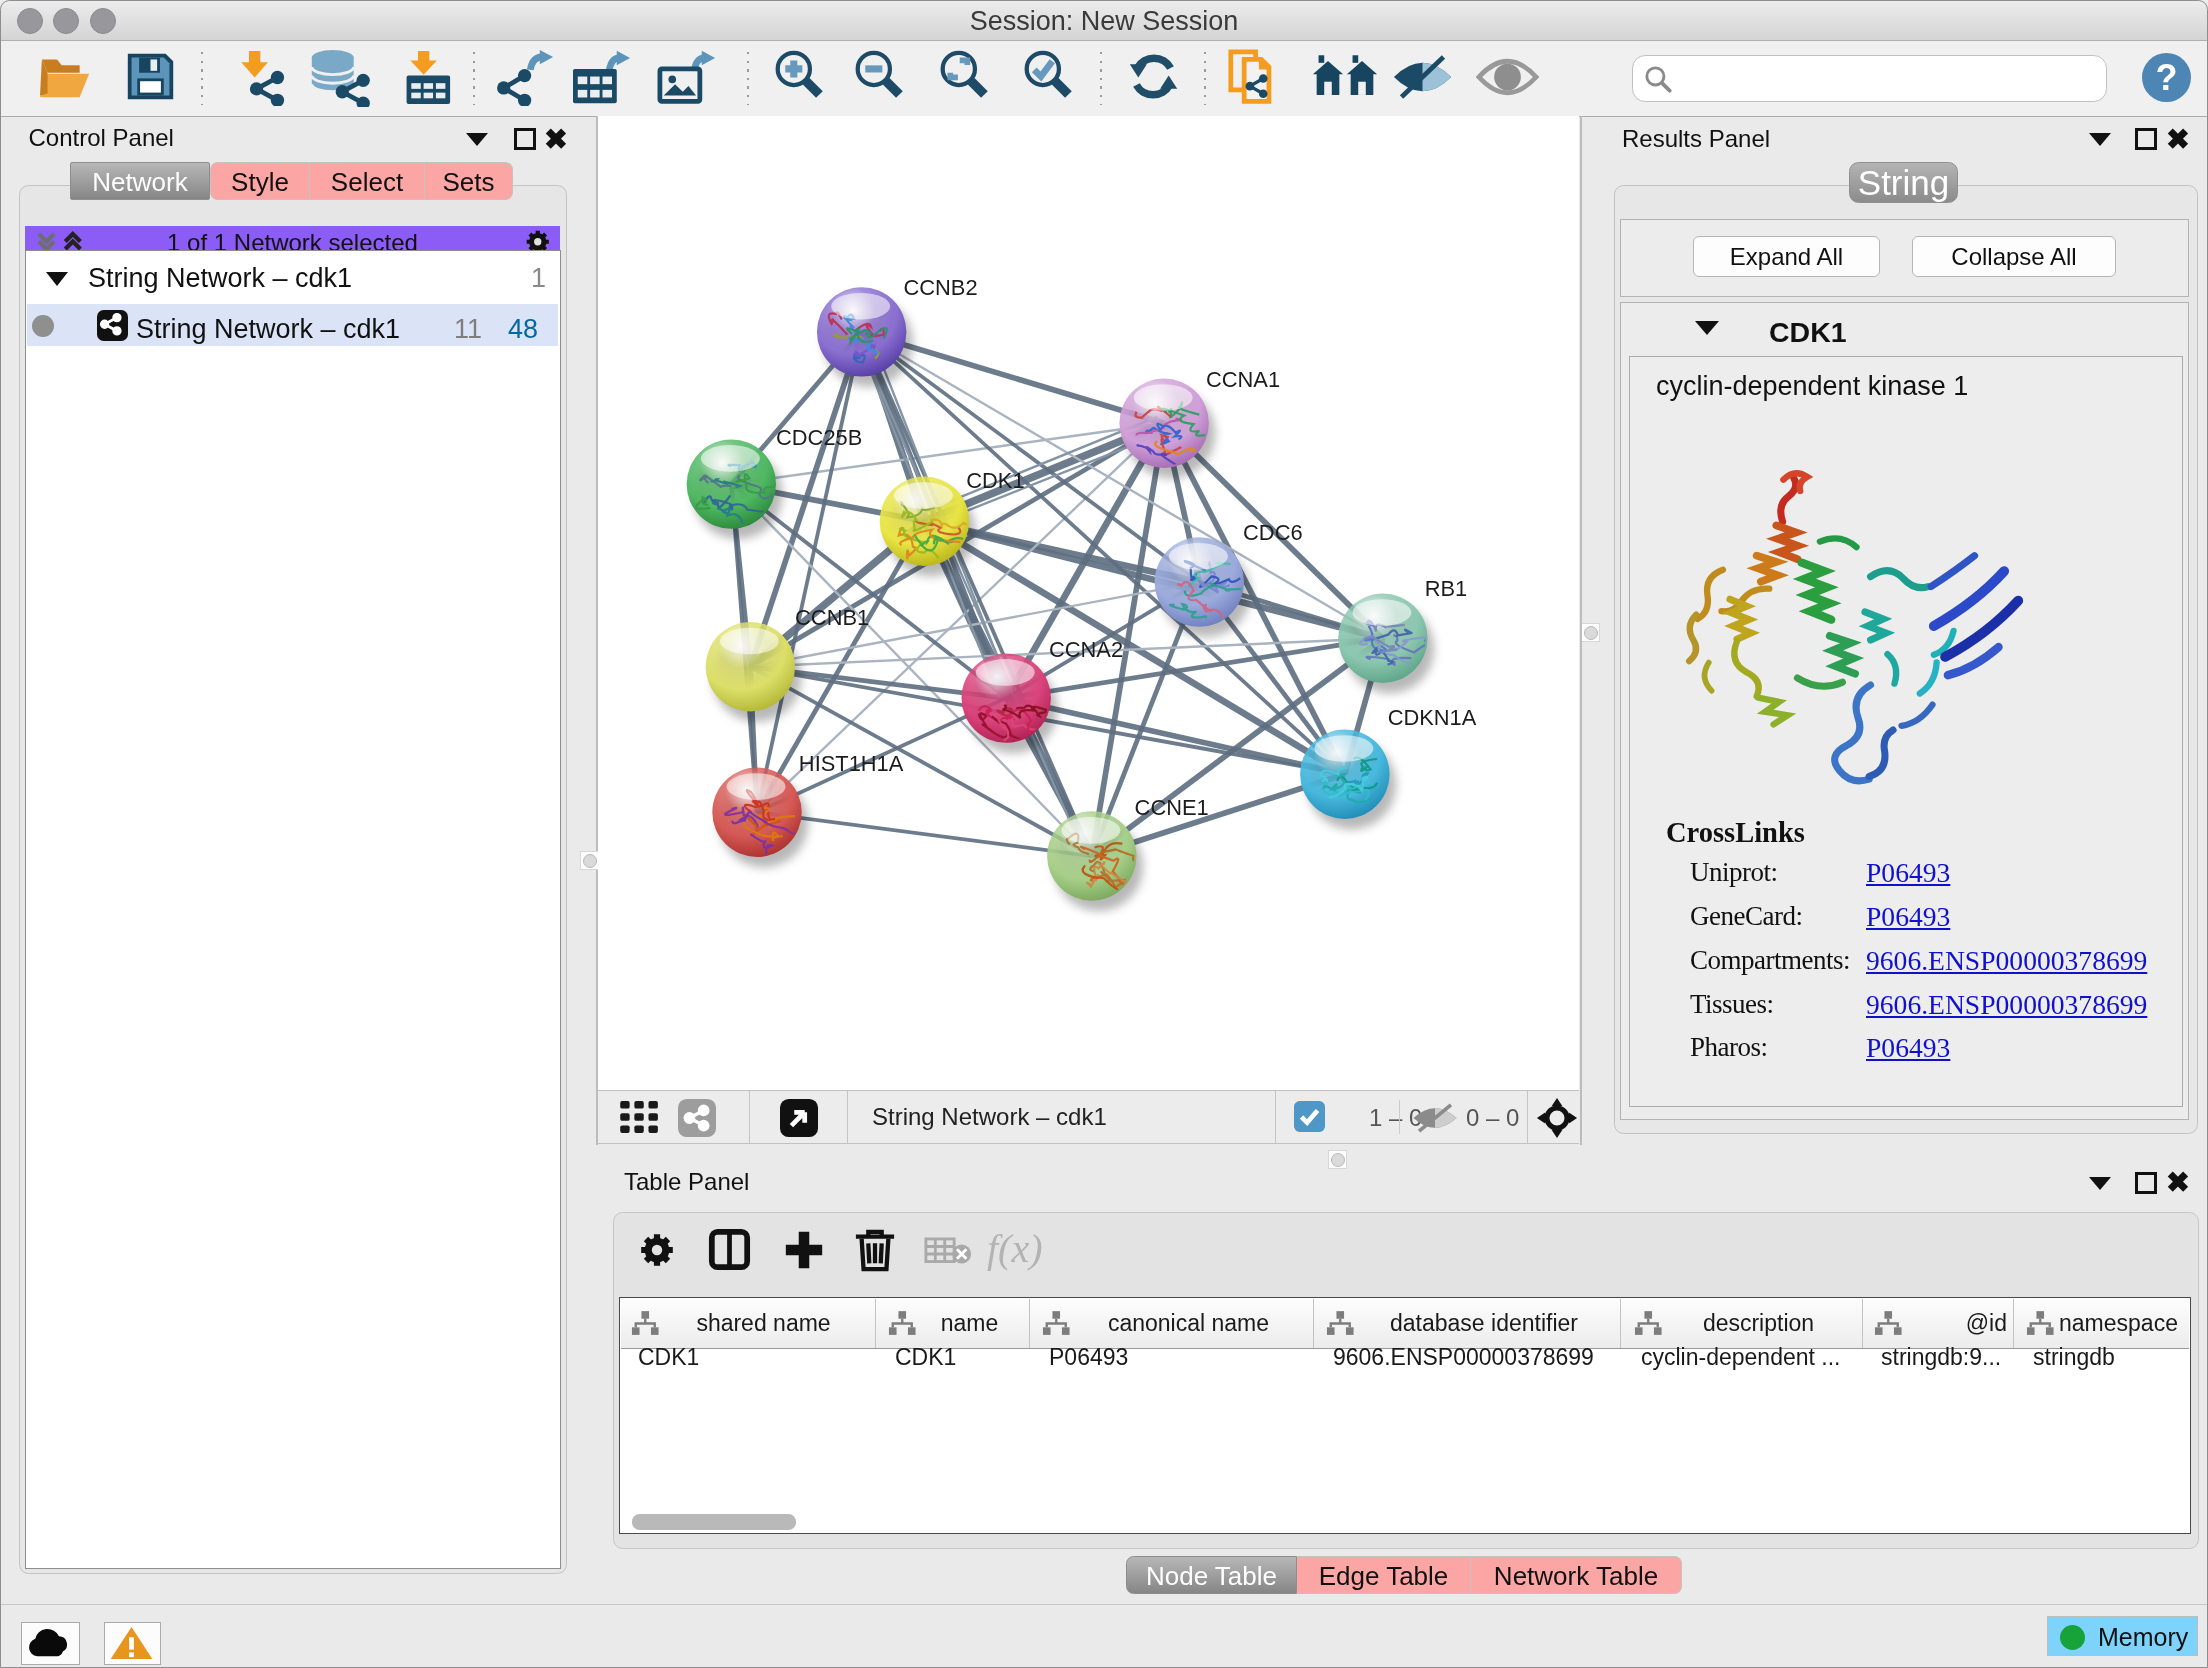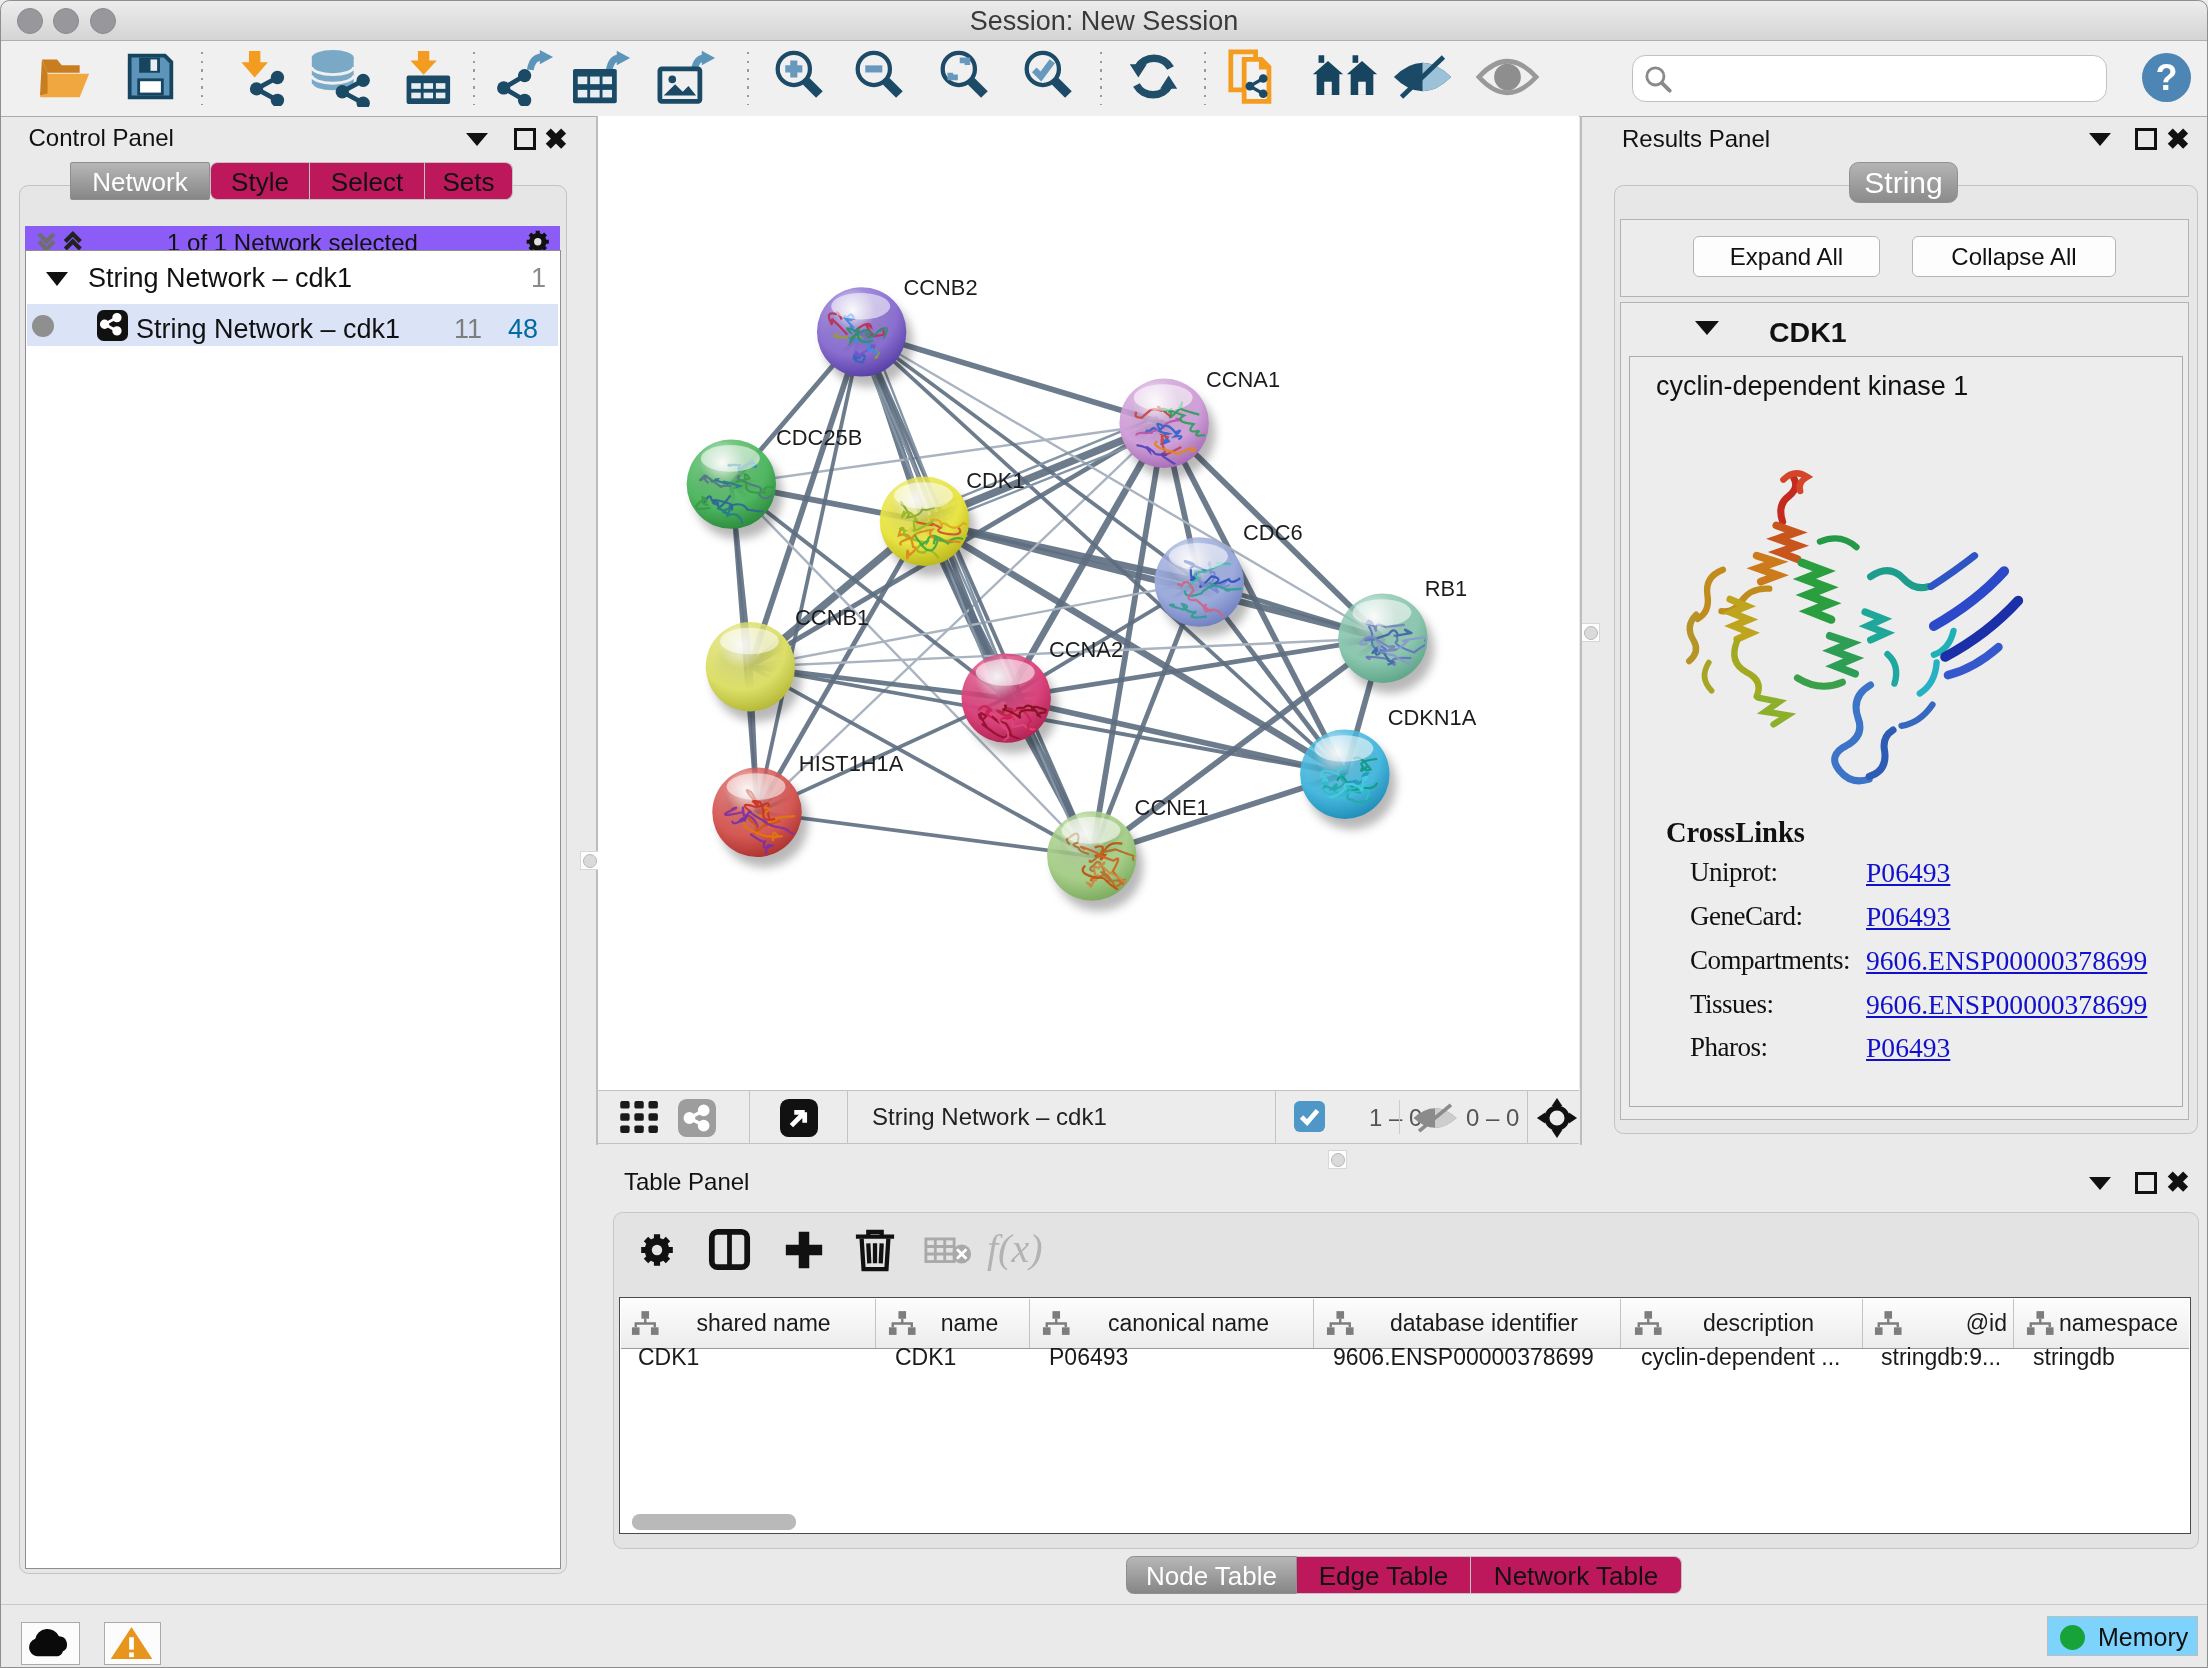--- a/index.html
+++ b/index.html
@@ -16,21 +16,21 @@
 
 #toolbar{left:0;top:41px;width:2208px;height:75px;background:#f0f0f0;border-bottom:1px solid #ababab;}
 .tsep{top:52px;width:2.4px;height:53px;background:repeating-linear-gradient(#9a9a9a 0 2.4px, transparent 2.4px 8.6px);}
 
 .ptitle{font-size:24px;color:#111;}
 .cap{width:0;height:0;border-left:11.4px solid transparent;border-right:11.4px solid transparent;border-top:13.3px solid #111;}
 .fsq{width:16px;height:16px;border:3.3px solid #111;background:transparent;}
 .xic{font-size:28.5px;font-weight:bold;color:#111;line-height:27px;}
 
 .tab{height:38px;line-height:38px;text-align:center;font-size:26px;color:#111;
- background:#be185d;border:1px solid #c3c3c3;box-sizing:border-box;}
+ background:#fca5a5;border:1px solid #c3c3c3;box-sizing:border-box;}
 .tabsel{background:linear-gradient(#b7b7b7,#868686);color:#fff;border:1px solid #8e8e8e;}
 
 .gbox{background:#e7e7e7;border:1px solid #c2c2c2;border-radius:9.5px;}
 .btn{background:#fdfdfd;border:1px solid #b5b5b5;border-radius:6px;text-align:center;
  font-size:24px;color:#111;}
 a.lnk{color:#1111cc;text-decoration:underline;}
 </style>
 </head>
 <body>
 
@@ -676,21 +676,21 @@
 <div class="abs" style="left:1328px;top:1150px;width:17px;height:17px;background:#fdfdfd;border:1px solid #d7d7d7;"></div>
 <div class="abs" style="left:1331px;top:1153px;width:12.4px;height:12.4px;border-radius:50%;background:#dadada;border:1px solid #b9b9b9;"></div>
 
 <div class="abs" style="left:1580px;top:116px;width:1.9px;height:1029px;background:#bdbdbd;"></div>
 <div class="abs ptitle" style="left:1622px;top:125px;">Results Panel</div>
 <div class="abs cap" style="left:2089px;top:133px;"></div>
 <div class="abs fsq" style="left:2135px;top:128px;"></div>
 <div class="abs xic" style="left:2166px;top:126px;">✖</div>
 
 <div class="abs gbox" style="left:1614px;top:185px;width:582px;height:947px;"></div>
-<div class="abs" style="left:1849px;top:162px;width:107px;height:39px;background:linear-gradient(#b4b4b4,#8b8b8b);border:1px solid #909090;border-radius:9.5px;color:#fff;text-align:center;line-height:39px;font-size:30px;">String</div>
+<div class="abs" style="left:1849px;top:162px;width:107px;height:39px;background:linear-gradient(#b4b4b4,#8b8b8b);border:1px solid #909090;border-radius:9.5px;color:#fff;text-align:center;line-height:39px;font-size:35px;">String</div>
 
 <div class="abs" style="left:1620px;top:219px;width:569px;height:78px;background:#ececec;border:1px solid #b3b3b3;box-sizing:border-box;"></div>
 <div class="abs btn" style="left:1693px;top:236px;width:185px;height:39px;line-height:39px;">Expand All</div>
 <div class="abs btn" style="left:1912px;top:236px;width:202px;height:39px;line-height:39px;">Collapse All</div>
 
 <div class="abs" style="left:1620px;top:302px;width:569px;height:818px;background:#ececec;border:1px solid #b3b3b3;box-sizing:border-box;"></div>
 <div class="abs cap" style="left:1695px;top:321px;border-left-width:12.4px;border-right-width:12.4px;border-top-width:14.3px;"></div>
 <div class="abs" style="left:1769px;top:316px;font-size:28.5px;font-weight:bold;color:#111;">CDK1</div>
 <div class="abs" style="left:1629px;top:356px;width:554px;height:751px;background:#ededed;border:1px solid #ababab;box-sizing:border-box;"></div>
 <div class="abs" style="left:1656px;top:371px;font-size:27px;color:#111;">cyclin-dependent kinase 1</div>

